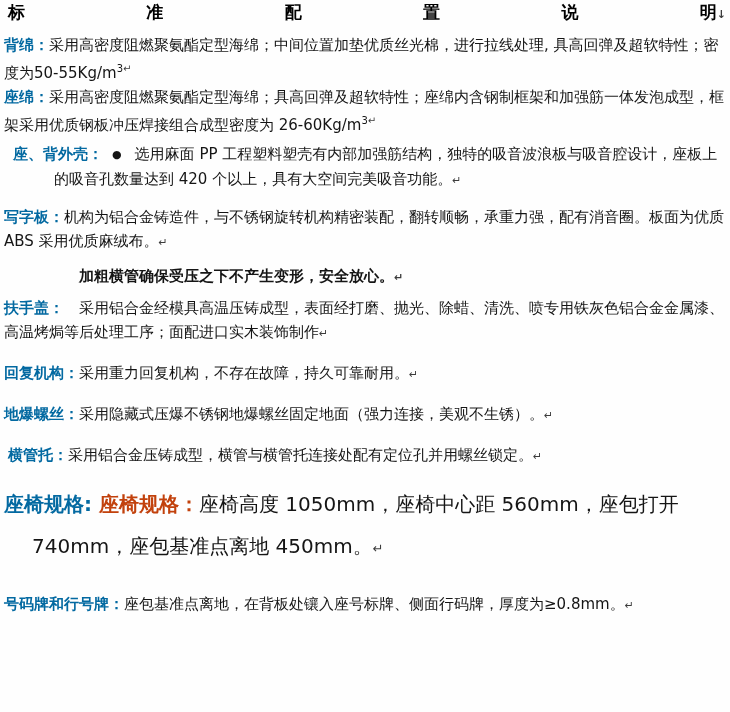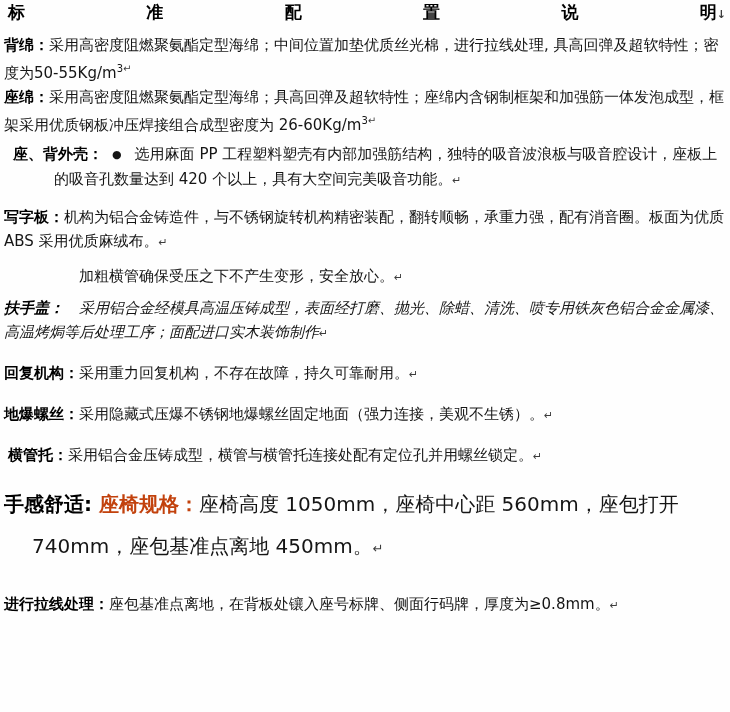--- a/index.html
+++ b/index.html
@@ -10,35 +10,35 @@
     font-family:"DejaVu Sans","Liberation Sans",sans-serif;
     color:#151515;
   }
   .title {
     display:flex; justify-content:space-between; align-items:baseline;
     font-size:17px; font-weight:bold; line-height:20px;
     padding:0 2px 0 4px; color:#000;
   }
   .title .tgroup { white-space:nowrap; }
   .para { font-size:15px; line-height:24px; margin:0; }
-  .label { color:#000000; font-weight:bold; }
+  .label { color:#0369a1; font-weight:bold; }
   .subtitle { color:#c2410c; font-weight:bold; }
   .mark { color:#3c3c3c; font-size:11px; }
   .raised { vertical-align:super; font-size:10px; }
   sup.den { font-size:10px; line-height:0; }
   .bullet { font-size:11px; margin:0 13px 0 9px; vertical-align:1px; }
 
   .p-back-sponge   { margin-top:8px; }
   .p-seat-sponge   { margin-top:0; }
   .p-shell         { margin-top:5px; padding-left:50px; text-indent:-41px; }
   .p-writing-board { margin-top:12px; }
   .p-fabric        { margin-top:12px; margin-left:10px; }
   .p-armrest-frame { margin-top:24px; margin-left:18px; }
-  .p-armrest-note  { margin-top:9px; margin-left:75px; }
-  .p-armrest-cover { margin-top:6px;font-style:italic; }
+  .p-armrest-note  { margin-top:9px; margin-left:75px;font-weight:bold; }
+  .p-armrest-cover { margin-top:6px; }
   .p-return-mech   { margin-top:15px; }
   .p-anchor-bolt   { margin-top:15px; }
   .p-crossbar      { margin-top:15px; margin-left:4px; }
   .p-dimensions    { margin-top:14px; font-size:20px; line-height:42px;
                      padding-left:28px; text-indent:-28px; }
   .p-dimensions .mark { font-size:13px; }
   .p-plates        { margin-top:22px; }
 </style>
 </head>
 <body>
@@ -67,17 +67,17 @@
   <p class="para p-armrest-note"><span>加粗横管确保受压之下不产生变形，安全放心。</span><span class="mark">↵</span></p>
 
   <p class="para p-armrest-cover"><span class="label">扶手盖：</span><span>　采用铝合金经模具高温压铸成型，表面经打磨、抛光、除蜡、清洗、喷专用铁灰色铝合金金属漆、高温烤焗等后处理工序；面配进口实木装饰制作</span><span class="mark">↵</span></p>
 
   <p class="para p-return-mech"><span class="label">回复机构：</span><span>采用重力回复机构，不存在故障，持久可靠耐用。</span><span class="mark">↵</span></p>
 
   <p class="para p-anchor-bolt"><span class="label">地爆螺丝：</span><span>采用隐藏式压爆不锈钢地爆螺丝固定地面（强力连接，美观不生锈）。</span><span class="mark">↵</span></p>
 
   <p class="para p-crossbar"><span class="label">横管托：</span><span>采用铝合金压铸成型，横管与横管托连接处配有定位孔并用螺丝锁定。</span><span class="mark">↵</span></p>
 
-  <p class="para p-dimensions"><span class="label">手感舒适: </span><span class="subtitle">座椅规格：</span><span>座椅高度 1050mm，座椅中心距 560mm，座包打开 740mm，座包基准点离地 450mm。</span><span class="mark">↵</span></p>
+  <p class="para p-dimensions"><span class="label">座椅规格: </span><span class="subtitle">座椅规格：</span><span>座椅高度 1050mm，座椅中心距 560mm，座包打开 740mm，座包基准点离地 450mm。</span><span class="mark">↵</span></p>
 
-  <p class="para p-plates"><span class="label">进行拉线处理：</span><span>座包基准点离地，在背板处镶入座号标牌、侧面行码牌，厚度为≥0.8mm。</span><span class="mark">↵</span></p>
+  <p class="para p-plates"><span class="label">号码牌和行号牌：</span><span>座包基准点离地，在背板处镶入座号标牌、侧面行码牌，厚度为≥0.8mm。</span><span class="mark">↵</span></p>
 
 </div>
 
 </body></html>

